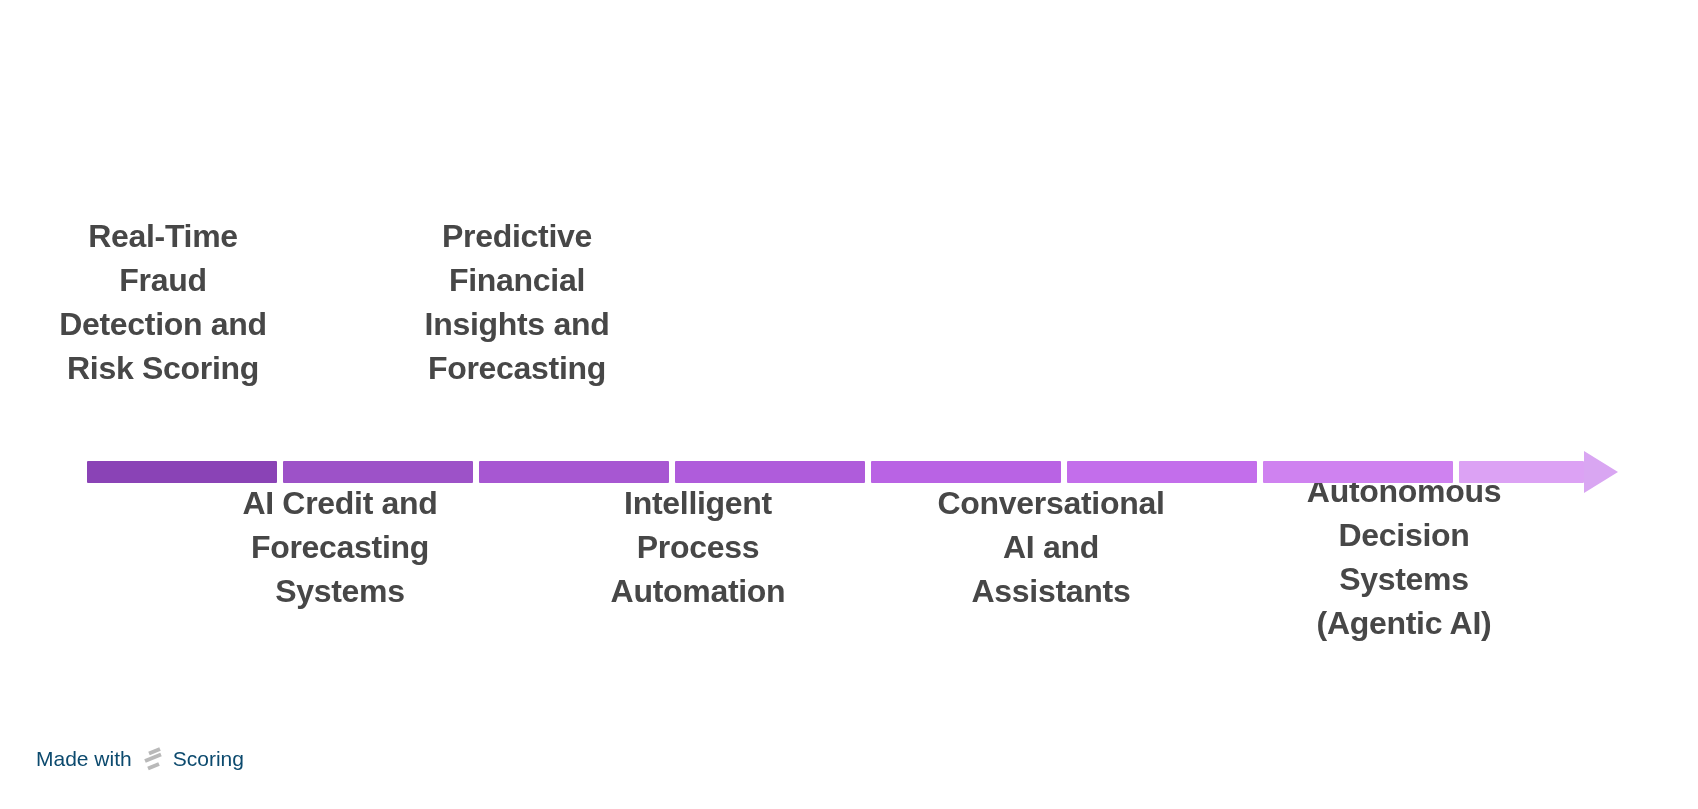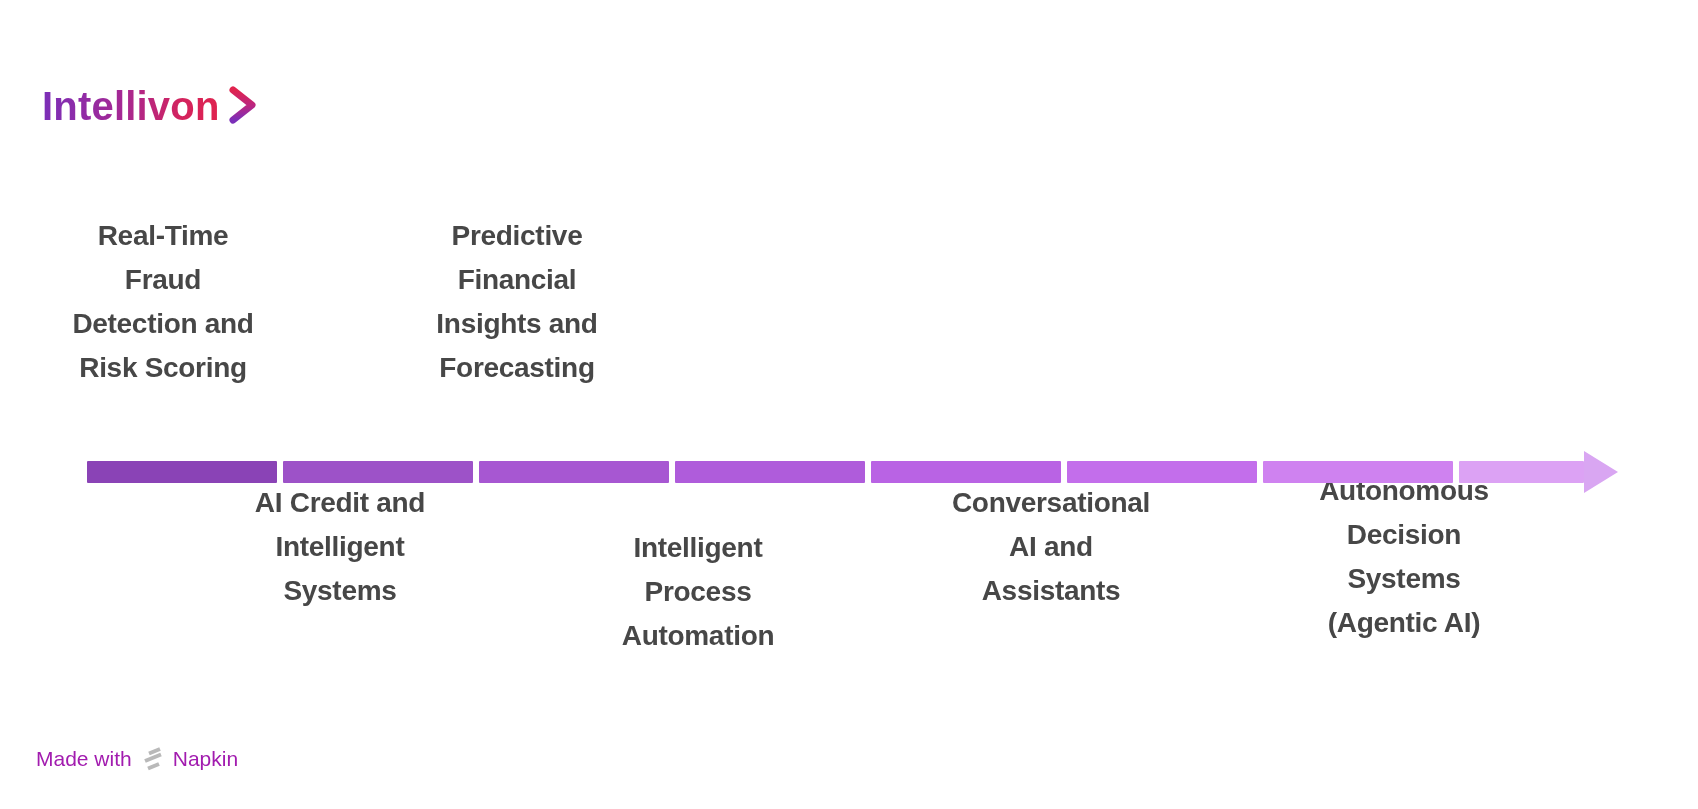--- a/index.html
+++ b/index.html
@@ -32,32 +32,32 @@
     color: transparent;
   }
   .logo-chevron { display: block; margin-top: -2px; }
 
   
   .milestone {
     position: absolute;
     width: 320px;
     text-align: center;
     font-weight: bold;
-    font-size: 28px;
+    font-size: 32px;
     line-height: 44px;
     letter-spacing: -0.3px;
     color: #474747;
     white-space: pre-line;
   }
   .m0 { left: 3px;    bottom: 419px; }
   .m2 { left: 357px;  bottom: 419px; }
   .m4 { left: 713px;  bottom: 419px; }
   .m6 { left: 1066px; bottom: 419px; }
   .m1 { left: 180px;  top: 481px; }
-  .m3 { left: 538px;  top: 481px; margin-top: 45px; }
+  .m3 { left: 538px;  top: 481px; }
   .m5 { left: 891px;  top: 481px; }
   .m7 { left: 1244px; top: 469px; }
 
   
   .arrow-row {
     position: absolute;
     left: 87px;
     top: 461px;
     height: 22px;
     display: flex;
@@ -80,49 +80,36 @@
 
   
   .watermark {
     position: absolute;
     left: 36px;
     top: 746px;
     display: flex;
     align-items: center;
     gap: 8px;
     font-size: 21px;
-    color: #a21caf;
+    color: #0c4a6e;
   }
   .watermark svg { display: block; }
 </style>
 </head>
 <body>
 
 <div class="canvas">
 
-  <div class="logo">
-    <span class="logo-text">Intellivon</span>
-    <svg class="logo-chevron" width="30" height="42" viewBox="0 0 30 42">
-      <defs>
-        <linearGradient id="chevGrad" x1="0" y1="0" x2="0" y2="1">
-          <stop offset="0%" stop-color="#E0234E"></stop>
-          <stop offset="55%" stop-color="#B82683"></stop>
-          <stop offset="100%" stop-color="#7B2FB8"></stop>
-        </linearGradient>
-      </defs>
-      <polyline points="5,6 24,21 5,36" fill="none" stroke="url(#chevGrad)" stroke-width="7" stroke-linecap="round" stroke-linejoin="round"></polyline>
-    </svg>
-  </div>
 
   <div class="milestone m0">Real-Time
 Fraud
 Detection and
 Risk Scoring</div>
   <div class="milestone m1">AI Credit and
-Intelligent
+Forecasting
 Systems</div>
   <div class="milestone m2">Predictive
 Financial
 Insights and
 Forecasting</div>
   <div class="milestone m3">Intelligent
 Process
 Automation</div>
   <div class="milestone m5">Conversational
 AI and
@@ -146,16 +133,16 @@
 
   <div class="watermark">
     <span>Made with</span>
     <svg width="25" height="26" viewBox="0 0 25 26">
       <g stroke="#B9B9B9" stroke-width="4" stroke-linecap="butt">
         <line x1="9" y1="7.5" x2="20" y2="3"></line>
         <line x1="5" y1="15" x2="21" y2="8.5"></line>
         <line x1="8" y1="22.5" x2="19" y2="18"></line>
       </g>
     </svg>
-    <span>Napkin</span>
+    <span>Scoring</span>
   </div>
 
 </div>
 
 </body></html>

